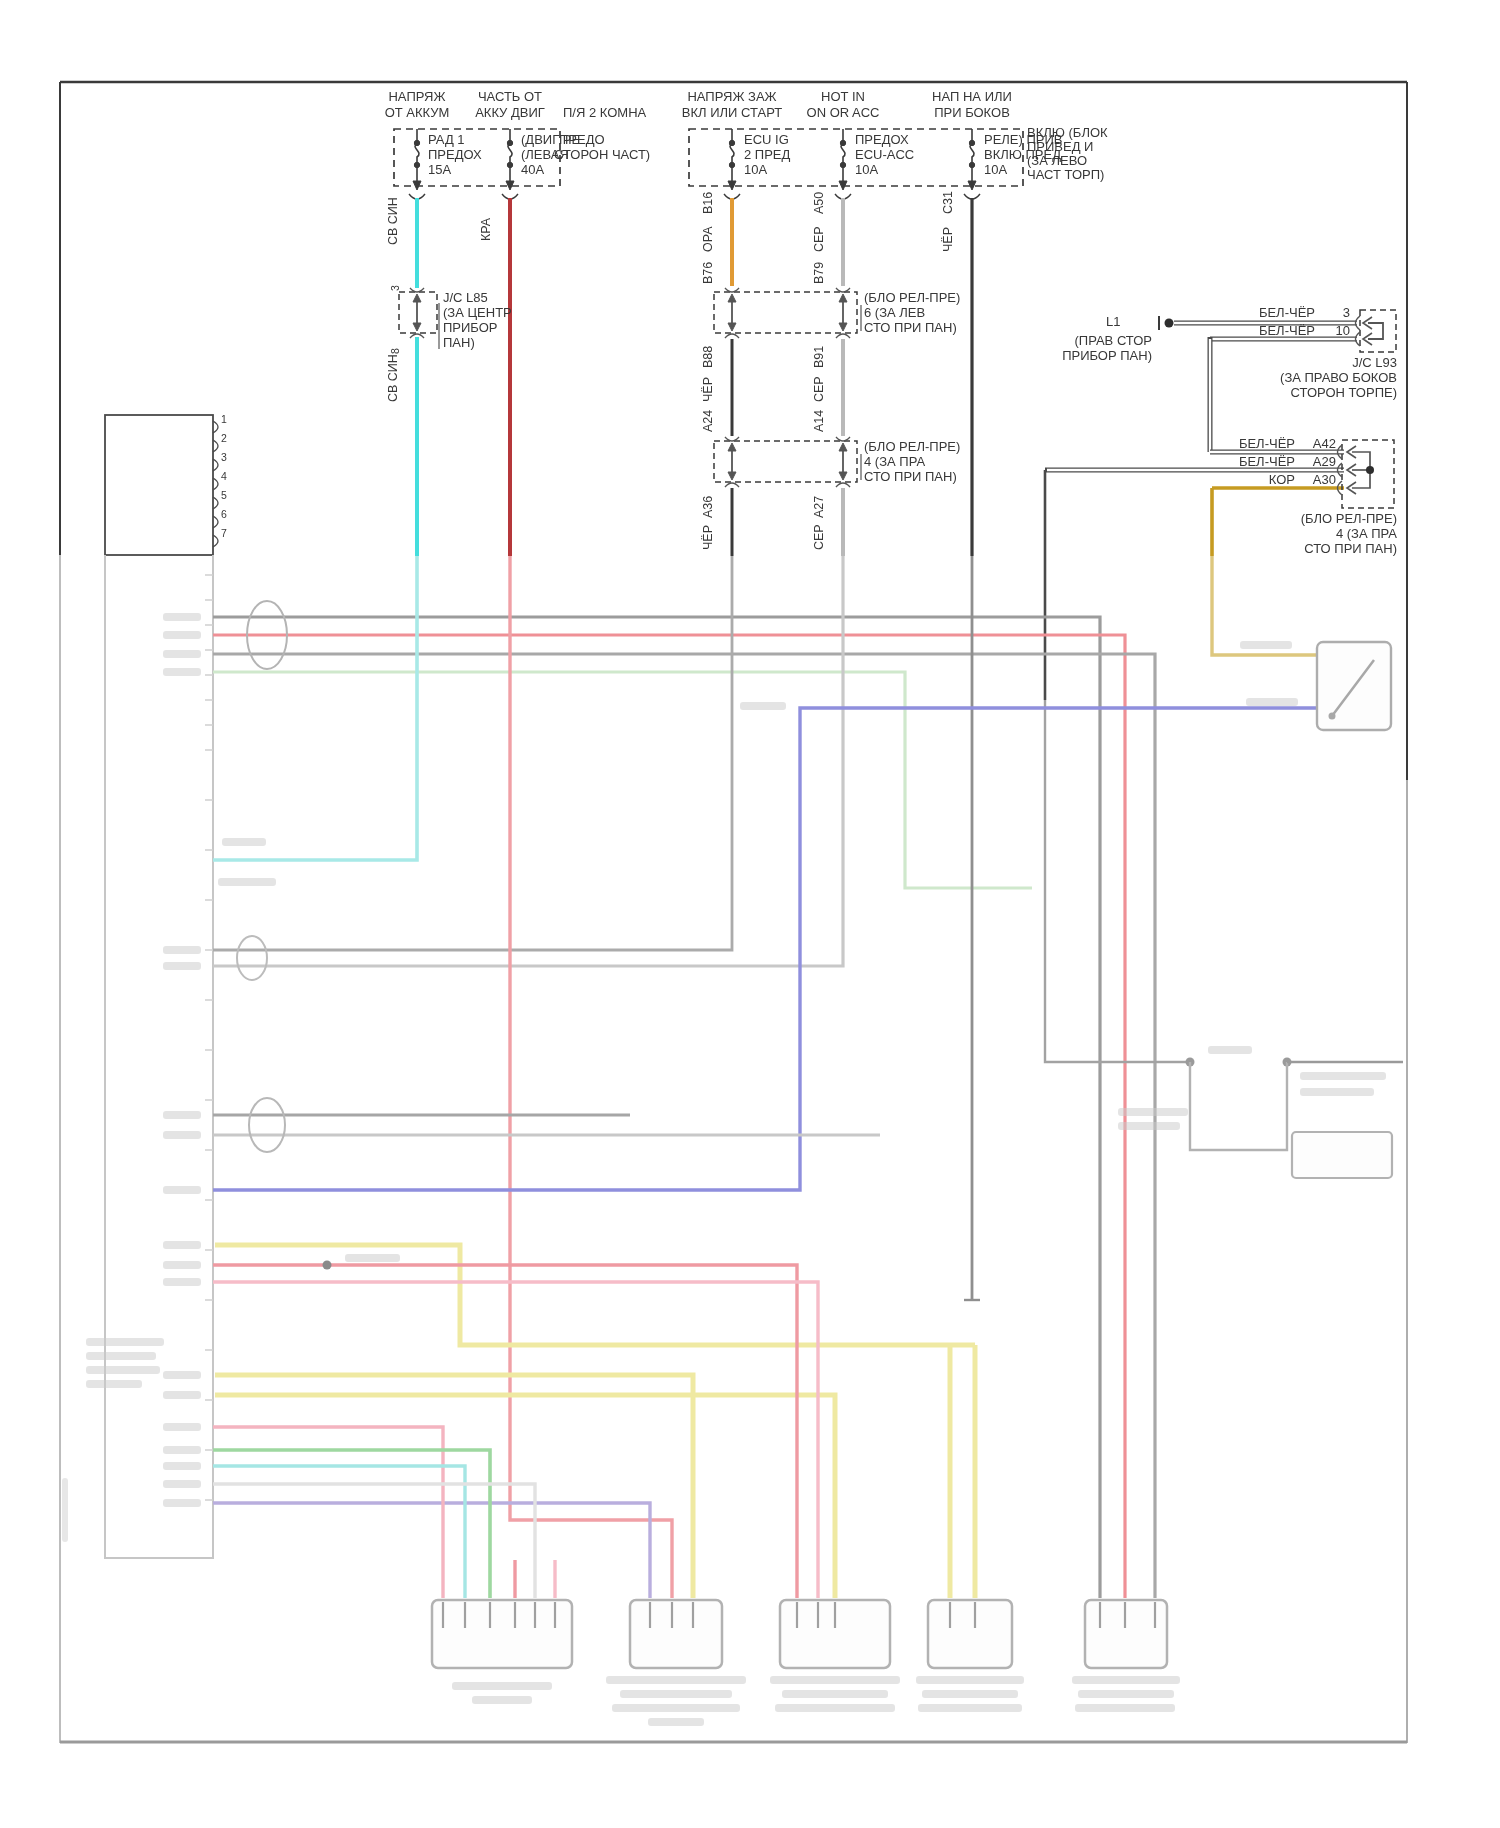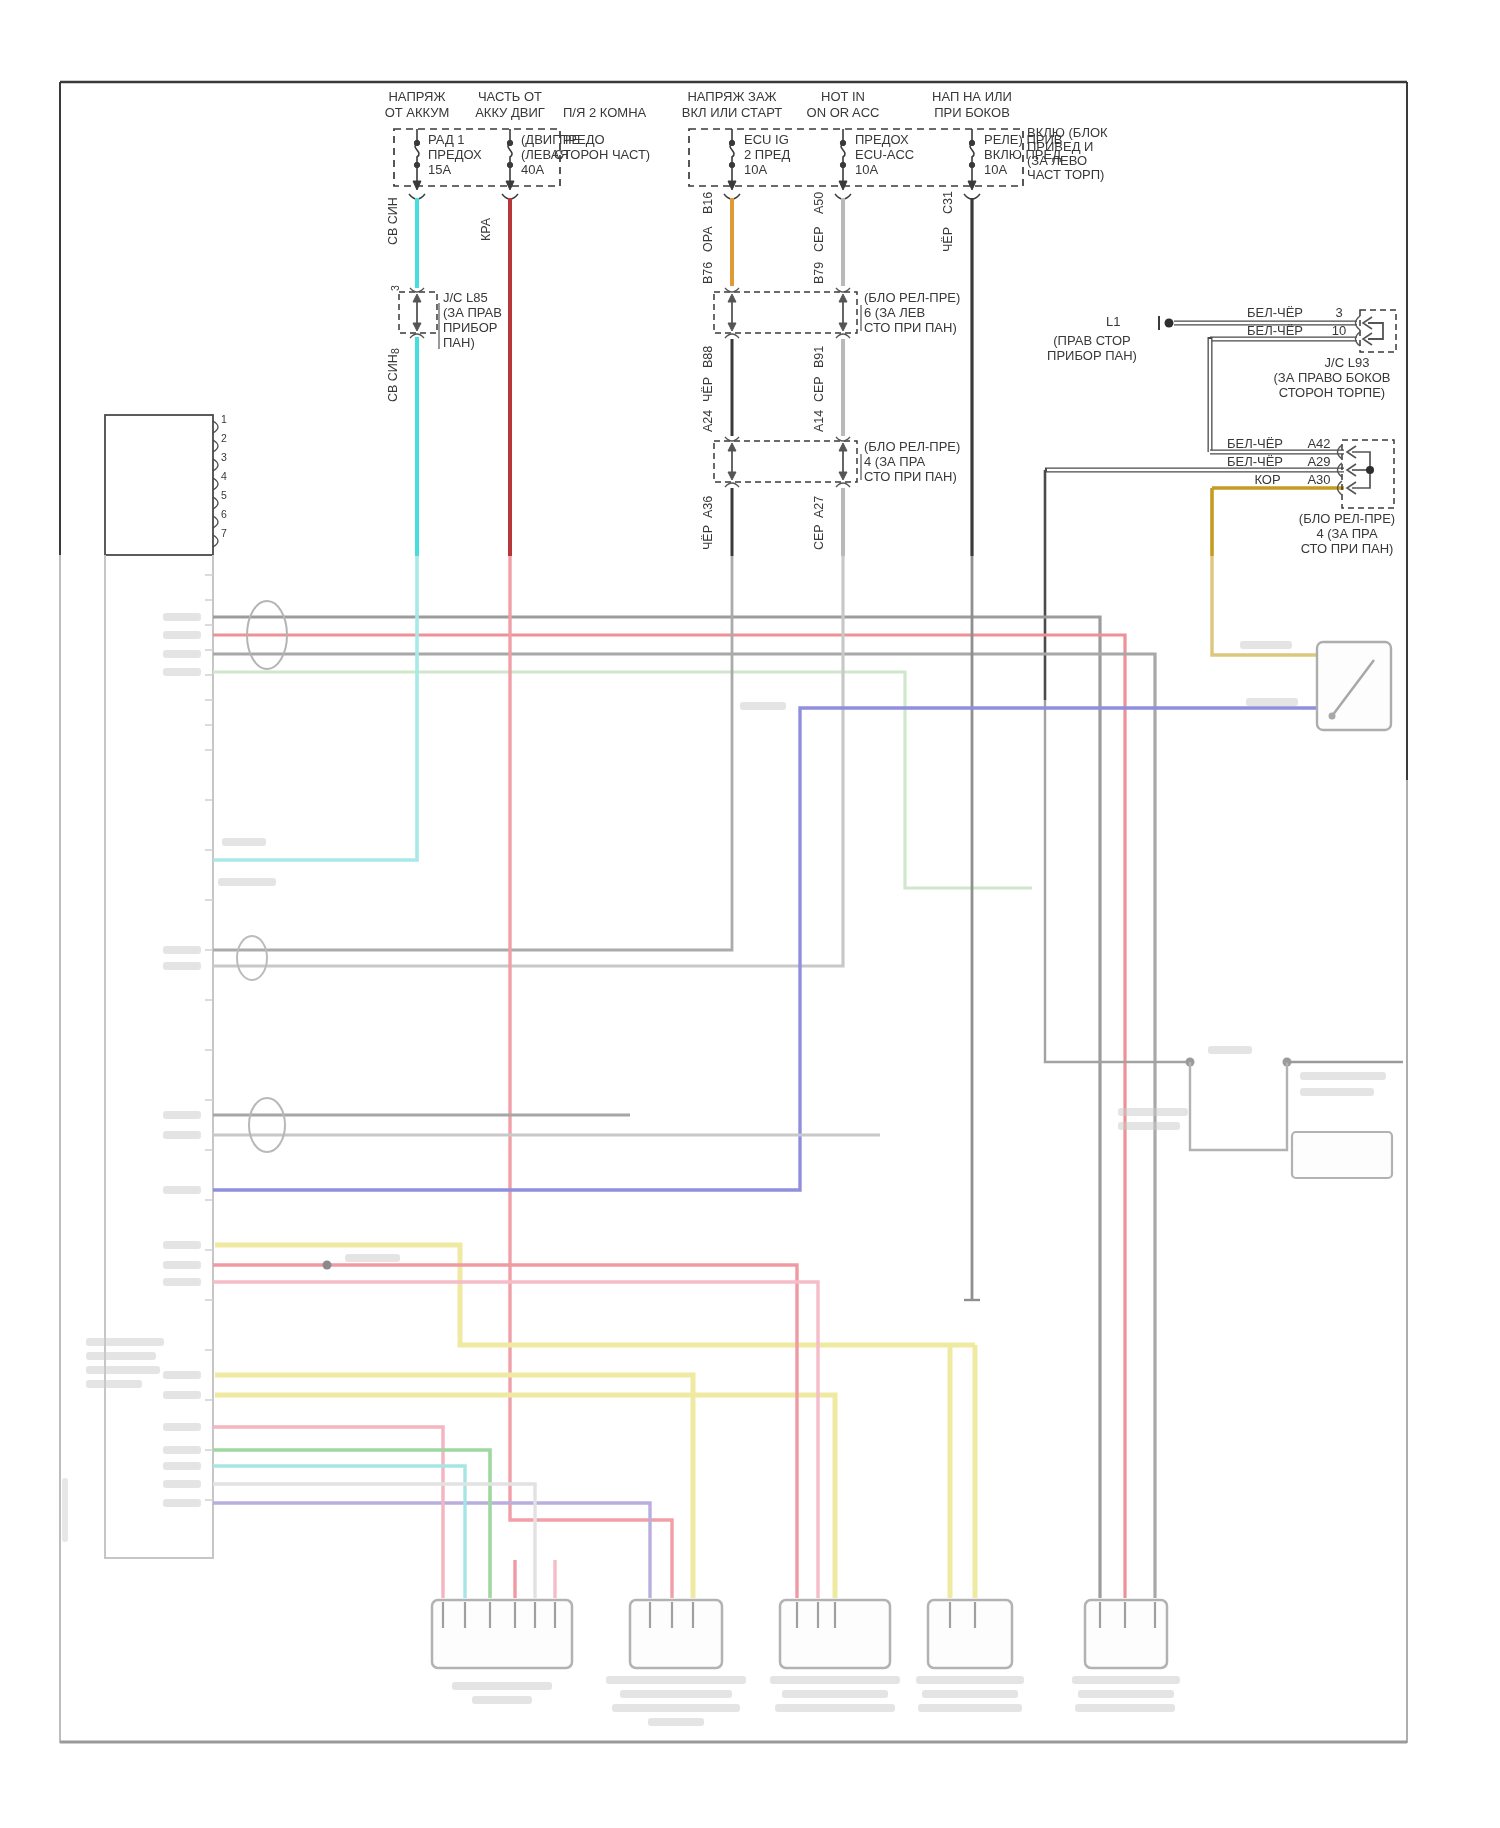--- a/index.html
+++ b/index.html
@@ -1,21 +1,21 @@
 <!DOCTYPE html>
 <html><head>
 <meta charset="utf-8">
 <style>
   html,body{margin:0;padding:0;background:#ffffff;}
   #stage{position:relative;width:1500px;height:1828px;background:#ffffff;overflow:hidden;
          font-family:"Liberation Sans", sans-serif;color:#383838;}
   svg{position:absolute;left:0;top:0;}
   .lbl{position:absolute;font-size:13px;line-height:14px;white-space:nowrap;color:#383838;}
   .ctr{text-align:center;width:150px;}
-  .rt{text-align:center;}
+  .rt{text-align:right;}
   .rot{position:absolute;font-size:12.5px;line-height:13px;white-space:nowrap;
        transform-origin:0 100%;transform:rotate(-90deg);color:#383838;}
   .pin{position:absolute;font-size:10.5px;line-height:11px;white-space:nowrap;color:#383838;}
   .smudge{position:absolute;background:#c9c9c9;opacity:.5;border-radius:3px;height:8px;}
   .vsmudge{position:absolute;background:#c9c9c9;opacity:.45;border-radius:3px;width:6px;}
 </style>
 </head>
 <body>
 
 <div id="stage">
@@ -339,21 +339,21 @@
 <div class="rot" style="left:826px;top:355px">B91</div>
 <div class="rot" style="left:826px;top:389px">СЕР</div>
 <div class="rot" style="left:826px;top:419px">A14</div>
 <div class="rot" style="left:826px;top:505px">A27</div>
 <div class="rot" style="left:826px;top:537px">СЕР</div>
 
 <div class="rot" style="left:955px;top:201px">C31</div>
 <div class="rot" style="left:955px;top:239px">ЧЁР</div>
 
 <div class="lbl" style="left:443px;top:291px">J/C L85</div>
-<div class="lbl" style="left:443px;top:306px">(ЗА ПРАВ</div>
+<div class="lbl" style="left:443px;top:306px">(ЗА ЦЕНТР</div>
 <div class="lbl" style="left:443px;top:321px">ПРИБОР</div>
 <div class="lbl" style="left:443px;top:336px">ПАН)</div>
 
 <div class="lbl" style="left:864px;top:291px">(БЛО РЕЛ-ПРЕ)</div>
 <div class="lbl" style="left:864px;top:306px">6 (ЗА ЛЕВ</div>
 <div class="lbl" style="left:864px;top:321px">СТО ПРИ ПАН)</div>
 <div class="lbl" style="left:864px;top:440px">(БЛО РЕЛ-ПРЕ)</div>
 <div class="lbl" style="left:864px;top:455px">4 (ЗА ПРА</div>
 <div class="lbl" style="left:864px;top:470px">СТО ПРИ ПАН)</div>
 

